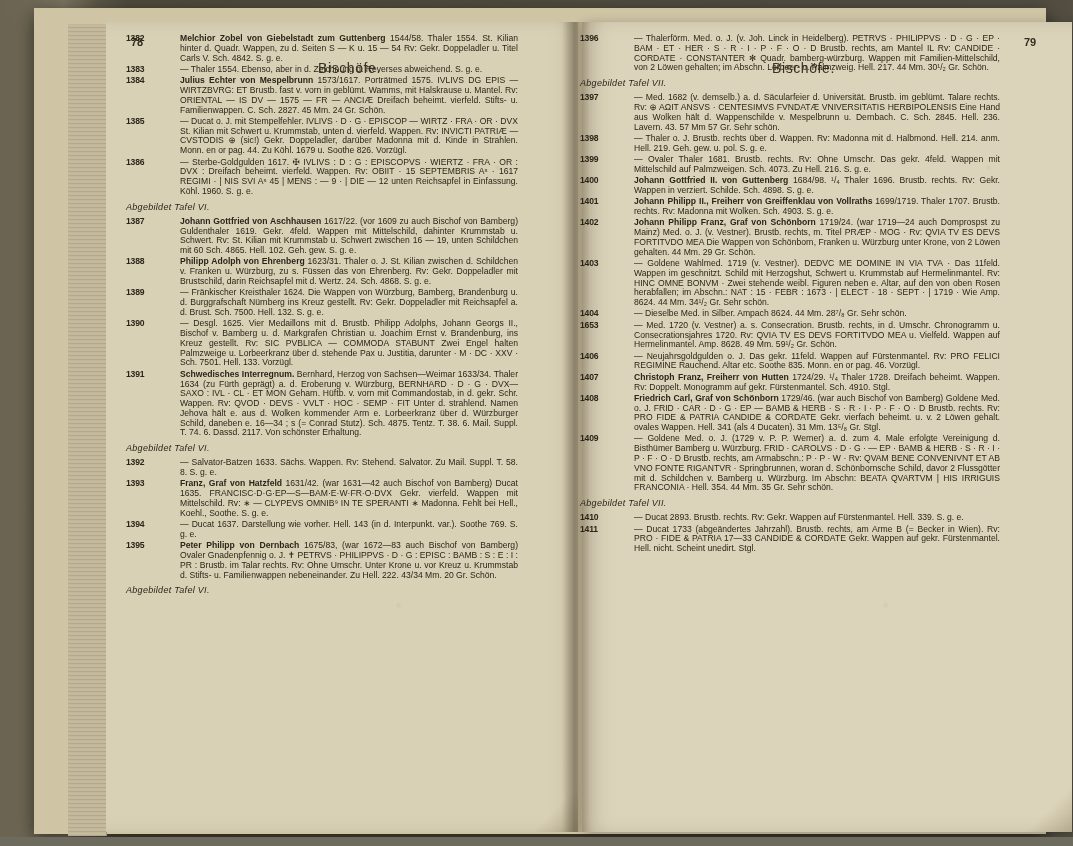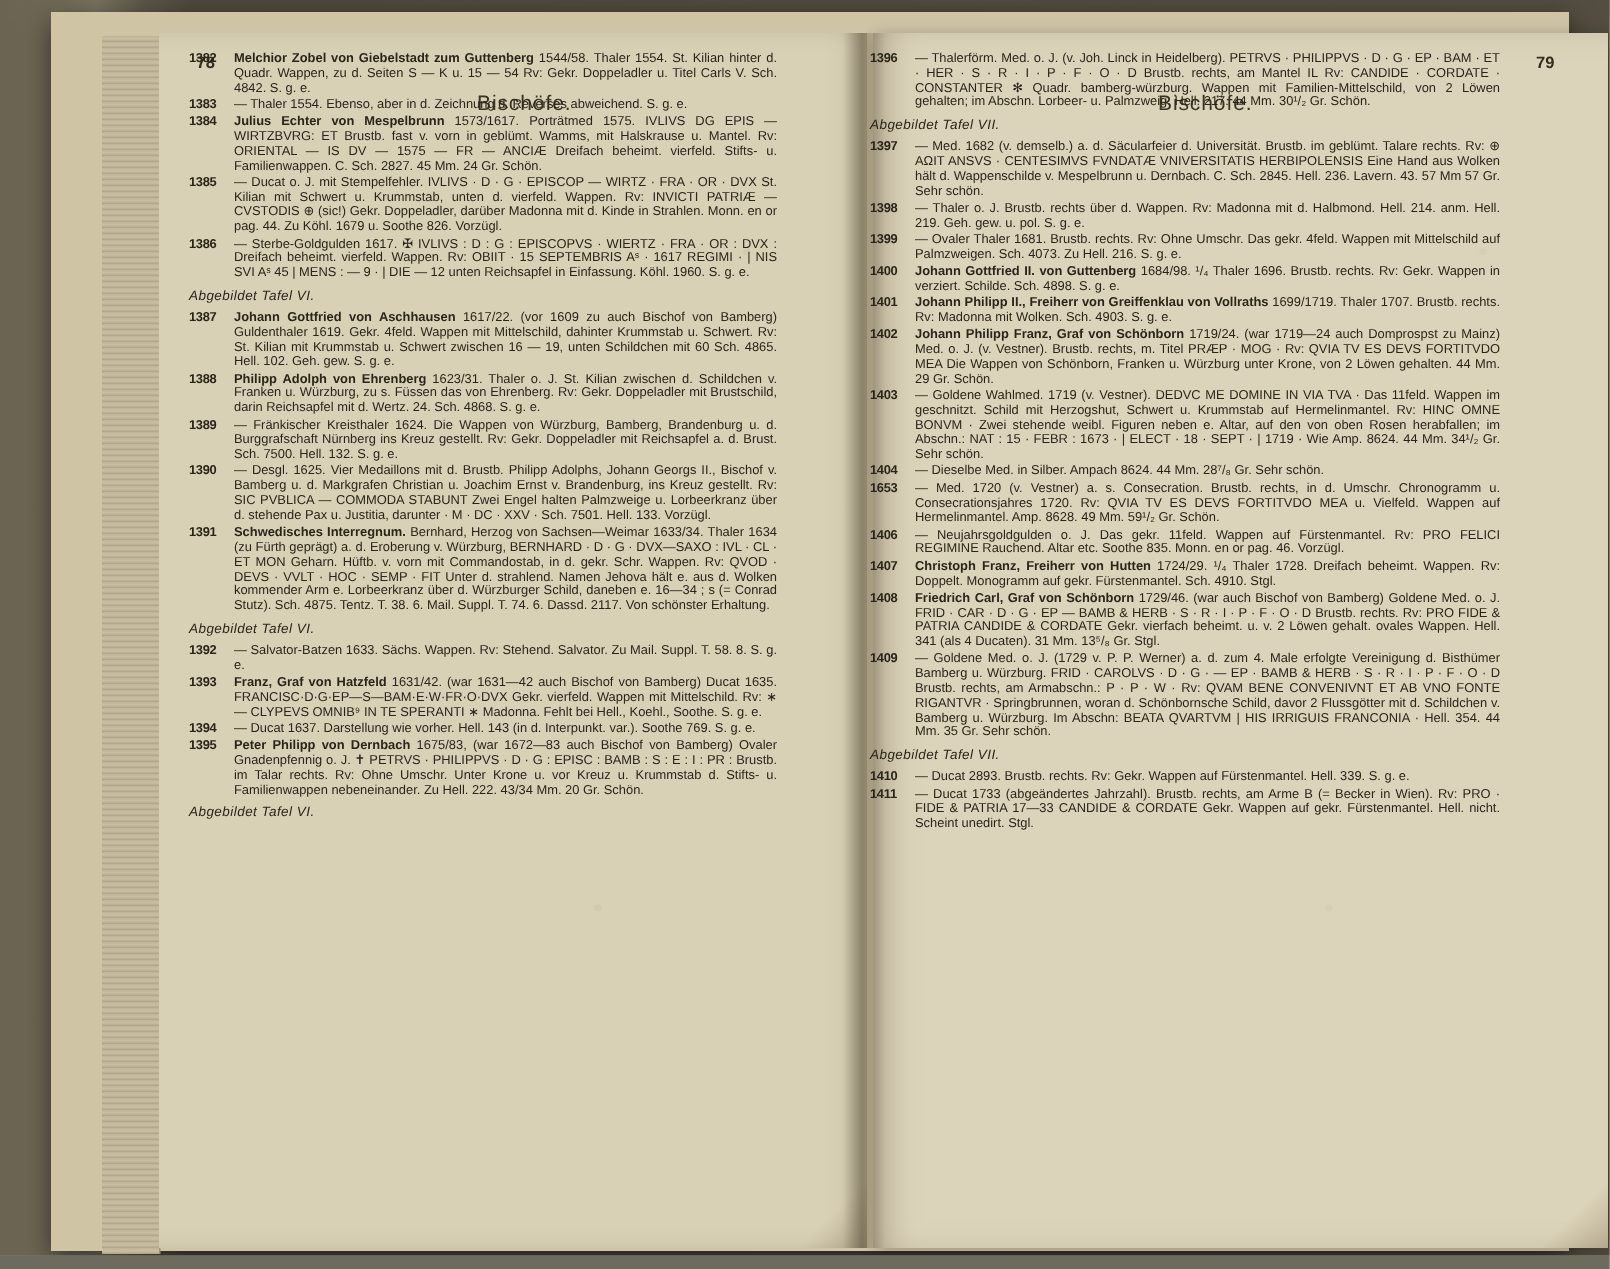--- a/index.html
+++ b/index.html
@@ -124,20 +124,21 @@
     font-weight: bold;
     font-size: 8.6px;
     text-align: left;
     padding-right: 4px;
     letter-spacing: -0.2px;
   }
   .body {
     flex: 1 1 auto;
     text-align: justify;
     hyphens: auto;
+    margin-left: 24px;
   }
   .body b { font-weight: bold; }
   .plate {
     text-align: left;
     font-style: italic;
     font-size: 9px;
     margin: 5px 0 5px 0;
     letter-spacing: 0.3px;
   }
   

